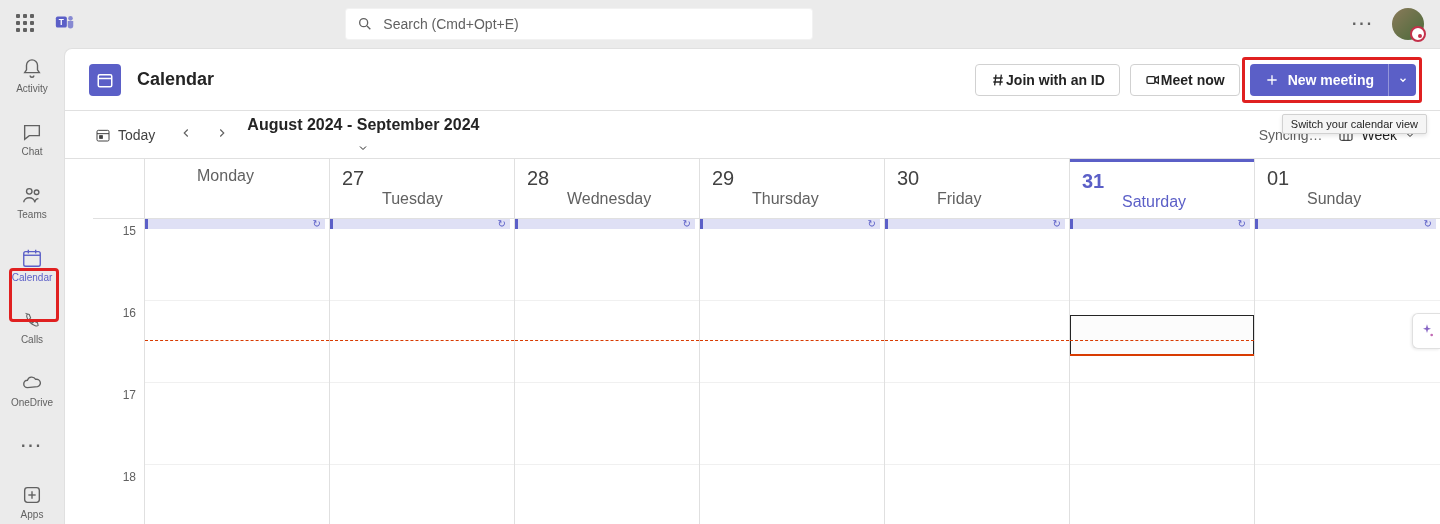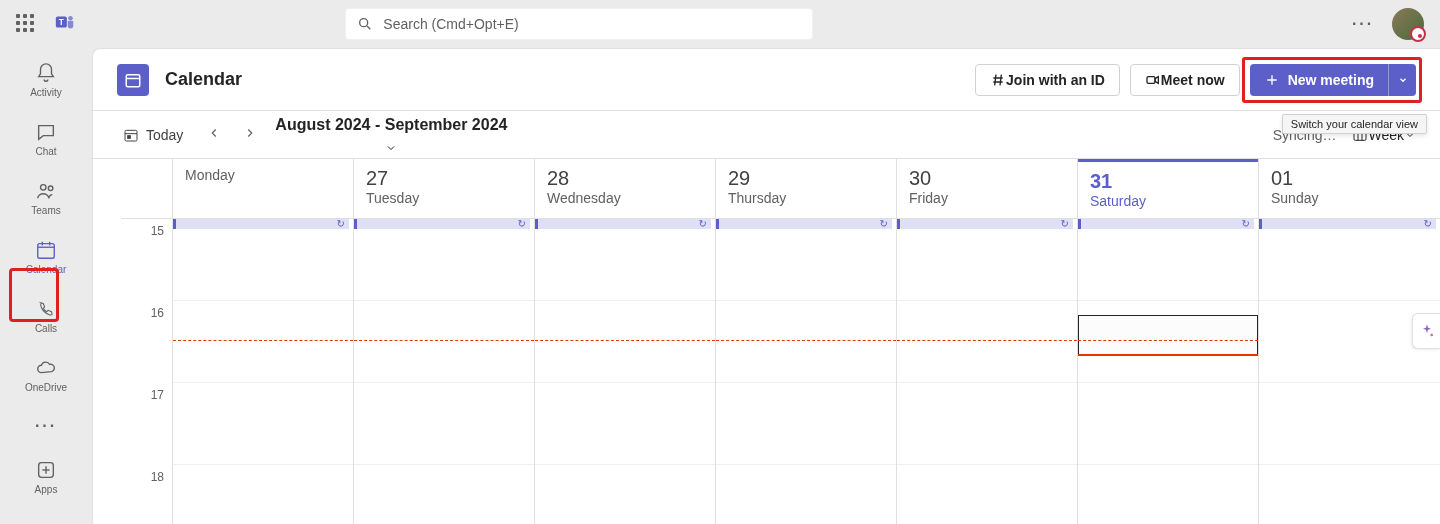--- a/index.html
+++ b/index.html
@@ -13,21 +13,21 @@
 .search { width: 468px; height: 32px; background: #fff; border-radius: 4px; display:flex; align-items:center; padding:0 12px; color:#616161; box-shadow: 0 0 0 1px rgba(0,0,0,0.05) inset;}
 .search svg { margin-right:10px; }
 .search-text { color:#616161; font-size:14px; }
 .top-right { display:flex; align-items:center; gap:18px; margin-left:auto; }
 .more-dots { color:#616161; letter-spacing:2px; cursor:pointer; font-weight:bold;}
 .avatar { width:32px;height:32px;border-radius:50%; background: linear-gradient(135deg,#8a7a5a,#4a6a3a); position:relative; cursor:pointer;}
 .avatar::after{content:"";position:absolute;bottom:-2px;right:-2px;width:12px;height:12px;border-radius:50%;background:#fff;border:2px solid #c4314b;}
 .avatar::before{content:"";position:absolute;bottom:2px;right:2px;width:4px;height:4px;border-radius:50%;background:#c4314b;z-index:2;}
 
 .shell { display:flex; height: calc(524px - 48px); }
-.rail { width:92px; background:#ebebeb; display:flex; flex-direction:column; align-items:center; padding-top:6px; gap:7px; }
+.rail { width:64px; background:#ebebeb; display:flex; flex-direction:column; align-items:center; padding-top:6px; gap:18px; }
 .rail-item { width:60px; height:52px; display:flex; flex-direction:column; align-items:center; justify-content:center; gap:3px; cursor:pointer; border-radius:4px; color:#616161; }
 .rail-item.active { color:#5b5fc7; }
 .rail-label { font-size:10px; }
 .rail-highlight { position:absolute; border:3px solid #e02020; border-radius:4px; left:9px; top:268px; width:50px; height:54px; pointer-events:none;}
 
 .main { flex:1; background:#fff; border-radius: 8px 0 0 0; overflow:hidden; display:flex; flex-direction:column; position:relative; border:1px solid #e0e0e0; border-right:none; border-bottom:none;}
 
 .hdr1 { height:62px; display:flex; align-items:center; padding:0 24px; border-bottom:1px solid #e0e0e0; gap:16px;}
 .cal-badge { width:32px;height:32px; background:#5b5fc7; border-radius:4px; display:flex; align-items:center;justify-content:center;}
 .page-title { font-size:18px; font-weight:700; color:#242424;}
@@ -36,34 +36,34 @@
 .btn-primary-group { display:flex; height:32px;}
 .btn-primary { background:#5b5fc7; color:#fff; border:none; height:32px; padding:0 14px; display:flex;align-items:center; gap:8px; font-size:14px; font-weight:600; cursor:pointer; border-radius:4px 0 0 4px;}
 .btn-primary-caret { background:#5b5fc7; border:none; border-left:1px solid rgba(255,255,255,0.35); width:28px; display:flex;align-items:center;justify-content:center; border-radius:0 4px 4px 0; cursor:pointer;}
 .new-meeting-highlight { position:absolute; border:3px solid #e02020; border-radius:3px; right:18px; top:8px; width:180px; height:46px; pointer-events:none; z-index:5;}
 
 .hdr2 { height:48px; display:flex; align-items:center; padding:0 24px; gap:14px; border-bottom:1px solid #e0e0e0; color:#424242;}
 .today-btn { display:flex; align-items:center; gap:7px; cursor:pointer; font-size:14px; padding:4px 6px; border-radius:4px;}
 .nav-arrow { cursor:pointer; padding:4px; color:#616161;}
 .range { font-size:16px; font-weight:700; color:#242424; display:flex; align-items:center; gap:8px;flex-direction:column;}
 .hdr2-right { margin-left:auto; display:flex; align-items:center; gap:16px; font-size:14px; color:#616161;}
-.view-sel { display:flex; align-items:center; gap:0; cursor:pointer; color:#242424;}
+.view-sel { display:flex; align-items:center; gap:7px; cursor:pointer; color:#242424;}
 
 .grid { flex:1; display:flex; overflow:hidden; position:relative;}
 .timecol { width:52px; border-right:1px solid #e0e0e0;margin-left:28px;}
 .time-slot { height:82px; position:relative; font-size:12px; color:#616161;}
 .time-slot span{ position:absolute; top:-7px; right:8px;}
 .daycols { flex:1; display:grid; grid-template-columns: repeat(7, 1fr); position:relative;}
 .daycol { border-right:1px solid #e0e0e0; position:relative;}
 .daycol:last-child{border-right:none;}
 .dayhdr { height:60px; padding:8px 12px 0; border-bottom:1px solid #e0e0e0; background:#fff;}
 .dayhdr.today { border-top:3px solid #5b5fc7; }
 .daynum { font-size:20px; color:#424242; font-weight:400;}
 .daynum.today{ color:#5b5fc7; font-weight:700;}
-.dayname { font-size:14px; color:#616161;}
+.dayname { font-size:16px; color:#616161;margin-left:40px;}
 .dayname.today{ color:#5b5fc7;}
 .daybody { position:relative;}
 .hour-row { height:82px; border-bottom:1px solid #f0f0f0;}
 .event-bar { position:absolute; top:0; left:0; right:4px; height:10px; background:#dfe0f5; border-left:3px solid #5b5fc7; cursor:pointer;}
 .event-bar .r-icon { position:absolute; right:4px; top:-1px; color:#5b5fc7; font-size:10px;}
 .now-line { position:absolute; left:0; right:0; border-top:1px dashed #d83b01; z-index:3;}
 .now-line.solid { border-top:2px solid #d83b01;}
 .sel-box { position:absolute; border:1px solid #242424; background:rgba(0,0,0,0.01); z-index:2;}
 .tooltip { position:absolute; right:13px; top:65px; background:#f5f5f5; border:1px solid #d1d1d1; border-radius:2px; padding:3px 8px; font-size:11px; color:#242424; box-shadow:0 2px 4px rgba(0,0,0,0.1); z-index:10; white-space:nowrap;}
 .copilot-fab { position:absolute; right:0; top:264px; width:28px; height:36px; background:#fff; border:1px solid #e0e0e0; border-right:none; border-radius:6px 0 0 6px; display:flex;align-items:center;justify-content:center; cursor:pointer; box-shadow:-1px 1px 3px rgba(0,0,0,0.08);}

